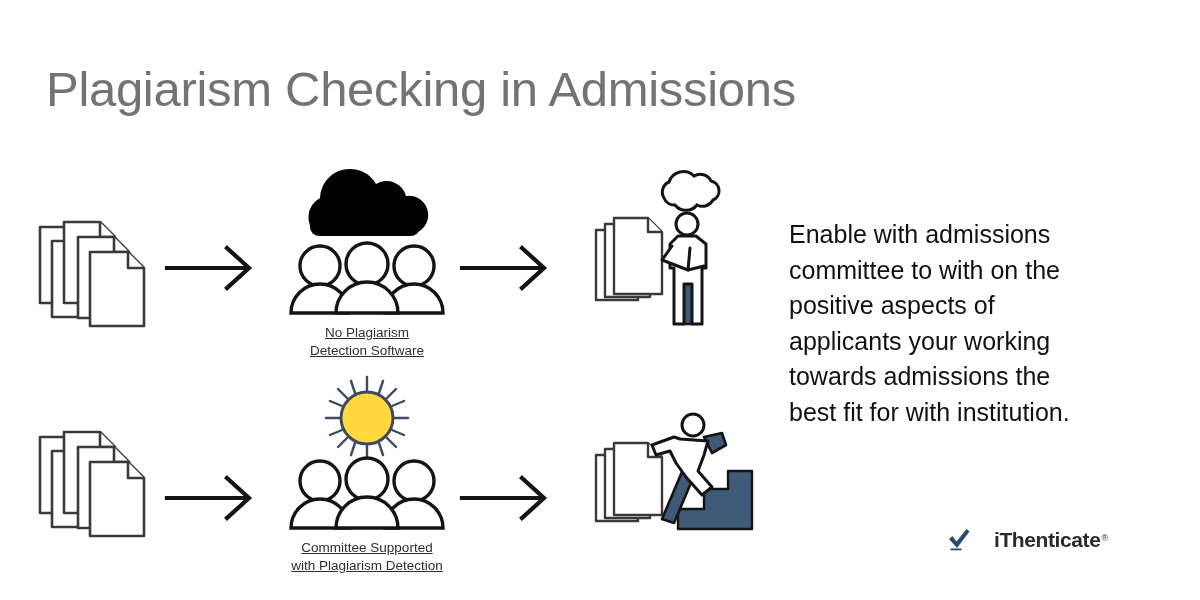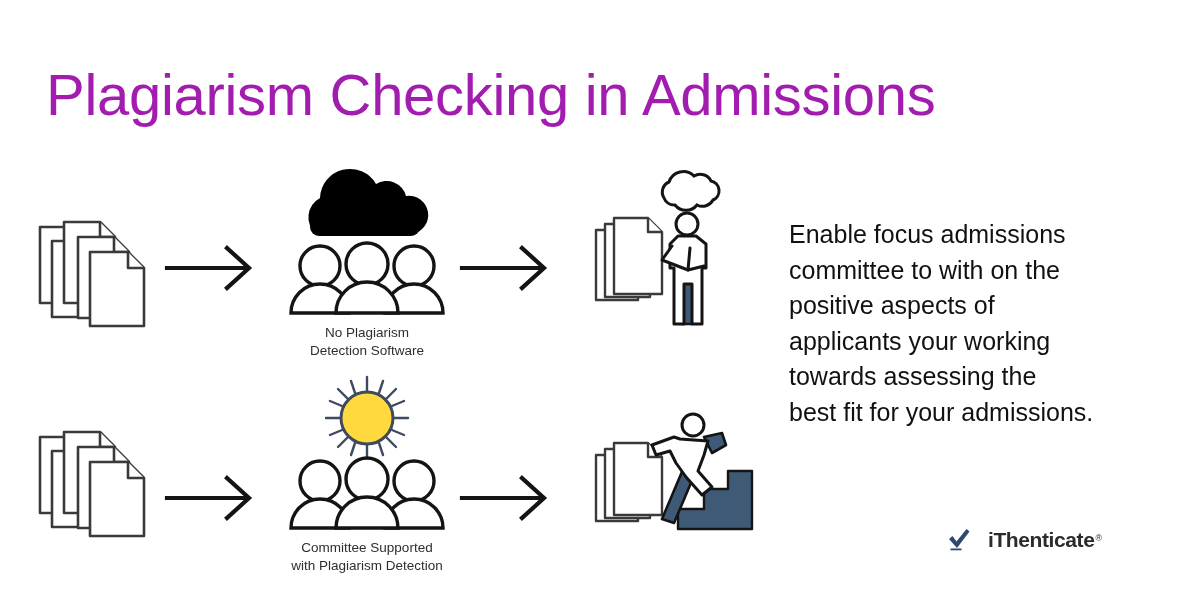--- a/index.html
+++ b/index.html
@@ -17,24 +17,24 @@
     height: 600px;
     background: #ffffff;
     overflow: hidden;
   }
 
   
   #page-title {
     position: absolute;
     left: 46px;
     top: 63px;
-    font-size: 58px;
+    font-size: 49px;
     font-weight: 400;
     letter-spacing: -0.3px;
-    color: #a21caf;
+    color: #737373;
     white-space: nowrap;
     line-height: 1.1;
   }
 
   
   .flow-row {
     position: absolute;
     left: 0;
     width: 770px;
     height: 230px;
@@ -63,21 +63,21 @@
   #flow-row-without .group-cell { top: 8px; }
   #flow-row-with .group-cell    { top: 8px; text-align: center; }
 
   .group-caption {
     margin-top: 6px;
     font-size: 13.5px;
     line-height: 1.35;
     color: #2e2e2e;
     font-weight: 400;
   }
-  .group-caption .cap-line { display: block; }
+  .group-caption .cap-line { display: block; text-decoration: underline; }
 
   
   .outcome-cell { left: 592px; }
   #flow-row-without .outcome-cell { top: 18px; }
   #flow-row-with .outcome-cell    { top: 40px; }
 
   
   #body-copy {
     position: absolute;
     left: 789px;
@@ -90,21 +90,21 @@
   }
   #body-copy .copy-line { display: block; white-space: nowrap; }
 
   
   #brand-logo {
     position: absolute;
     left: 947px;
     top: 528px;
     display: flex;
     align-items: center;
-    gap: 16px;
+    gap: 22px;
   }
   #brand-wordmark {
     font-size: 21px;
     font-weight: 700;
     color: #2b2b2b;
     letter-spacing: -0.4px;
     line-height: 1;
   }
   #brand-regmark {
     font-size: 9px;
@@ -330,26 +330,26 @@
 
           <path d="M88 34 l28 2 l-4 14 l-6 16 l14 16 l-10 8 l-16 -18 l-10 -14 l-6 -12 l-14 4 l-4 -10 l22 -8 z" fill="#ffffff" stroke="#141414" stroke-width="3" stroke-linejoin="round"></path>
 
           <circle cx="101" cy="20" r="11" fill="#ffffff" stroke="#141414" stroke-width="3"></circle>
         </g>
       </svg>
     </div>
   </div>
 
   <div id="body-copy">
-    <span class="copy-line">Enable focus admissions</span>
+    <span class="copy-line">Enable with admissions</span>
     <span class="copy-line">committee to with on the</span>
     <span class="copy-line">positive aspects of</span>
     <span class="copy-line">applicants your working</span>
-    <span class="copy-line">towards assessing the</span>
-    <span class="copy-line">best fit for your admissions.</span>
+    <span class="copy-line">towards admissions the</span>
+    <span class="copy-line">best fit for with institution.</span>
   </div>
 
   <div id="brand-logo">
     <span>
       <svg width="25" height="24" viewBox="0 0 25 24" aria-hidden="true">
         <path d="M2 11 L5.5 8 L9.5 13.5 L19.5 1 L22.5 3.5 L10 20 Z" fill="#2c4a6b"></path>
         <rect x="3.5" y="20.5" width="11" height="1.8" fill="#2c4a6b"></rect>
       </svg>
     </span>
     <span>

